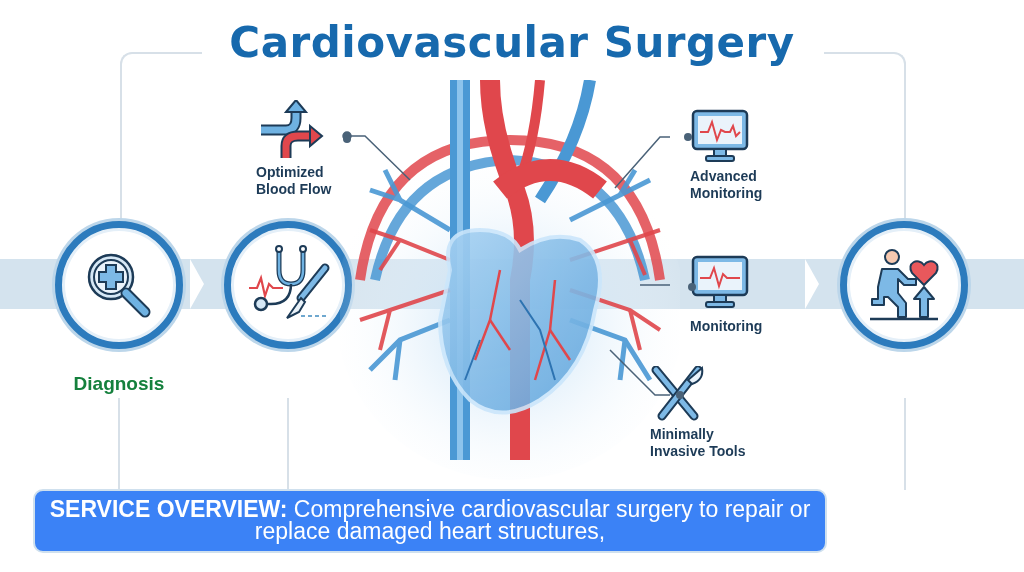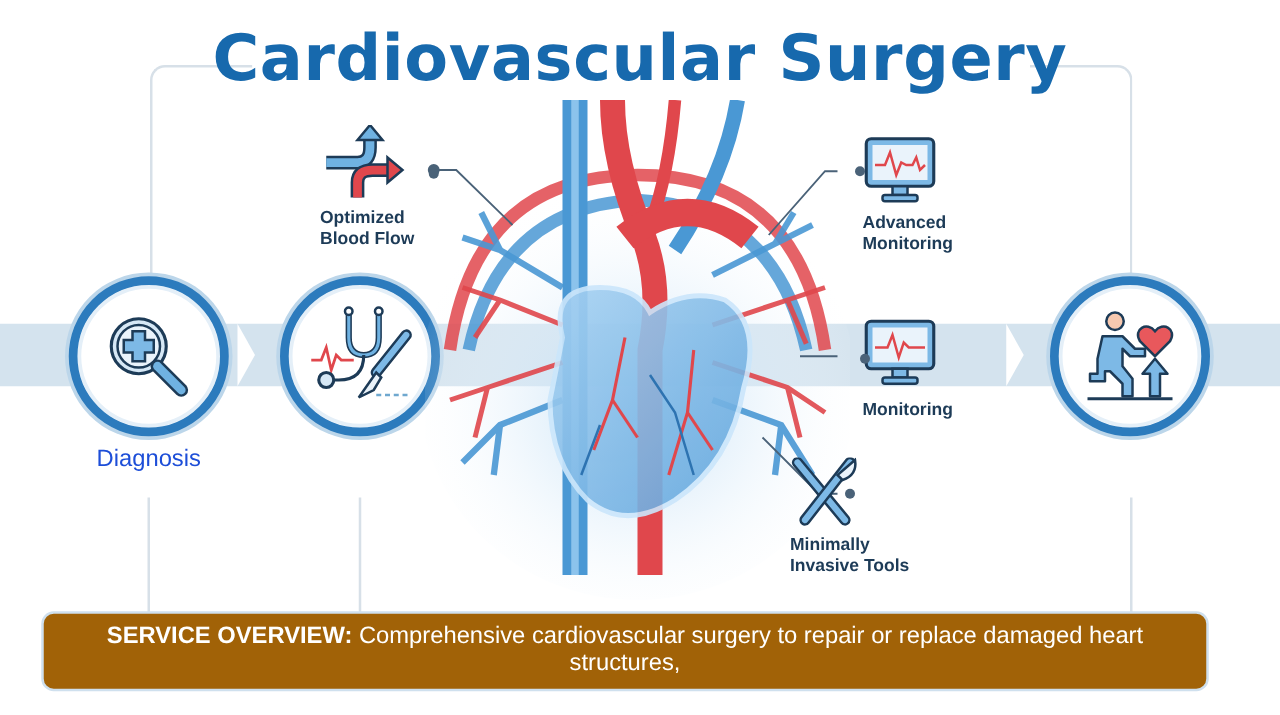--- a/index.html
+++ b/index.html
@@ -1,34 +1,34 @@
 <!DOCTYPE html>
 <html><head>
 <meta charset="utf-8">
 <style>
   html, body { margin:0; padding:0; }
   body { width:1024px; height:572px; background:#ffffff; position:relative; overflow:hidden;
          font-family:"Liberation Sans", "DejaVu Sans", sans-serif; }
   .title { position:absolute; left:0; width:1024px; top:18px; text-align:center;
-           font-family:"DejaVu Sans", sans-serif; font-weight:bold; font-size:51px; color:#1769ad;
+           font-family:"DejaVu Sans", sans-serif; font-weight:bold; font-size:42px; color:#1769ad;
            letter-spacing:0.5px; }
   .ribbon { position:absolute; left:0; top:259px; width:1024px; height:50px; background:#d4e3ee; }
   .connector { position:absolute; border-color:#d7e0e8; border-style:solid; border-width:0; }
   .step { position:absolute; width:140px; text-align:center; }
   .step .circle { width:128px; height:128px; margin:0 auto; border-radius:50%;
                   border:7px solid #2c7bbd; background:#fff; box-shadow:0 0 0 3px #bcd6ea, inset 0 0 0 3px #e4eff8;
                   display:flex; align-items:center; justify-content:center; box-sizing:border-box; }
-  .step .label { margin-top:8px; font-weight:normal; font-size:19px; color:#1d4ed8; }
+  .step .label { margin-top:24px; font-weight:bold; font-size:19px; color:#15803d; }
   .chev { position:absolute; top:259px; width:0; height:0; border-top:25px solid transparent;
           border-bottom:25px solid transparent; border-left:14px solid #ffffff; }
   .feature { position:absolute; text-align:left; }
   .feature .flabel { font-weight:bold; font-size:14px; color:#1d3b57; line-height:17px; }
-  .overview { position:absolute; left:33px; top:489px; width:934px; height:64px; box-sizing:border-box;
-              background:#a16207; border-radius:10px; border:2px solid #cfe0ee; color:#ffffff;
-              font-size:19px; line-height:22px; text-align:center; padding:7px 10px; }
+  .overview { position:absolute; left:33px; top:489px; width:794px; height:64px; box-sizing:border-box;
+              background:#3b82f6; border-radius:10px; border:2px solid #cfe0ee; color:#ffffff;
+              font-size:23px; line-height:22px; text-align:center; padding:7px 10px; }
   .overview b { font-weight:bold; }
   .heart-wrap { position:absolute; left:340px; top:80px; width:340px; height:400px; }
 </style>
 </head>
 <body>
 
 <div class="connector" style="left:120px; top:52px; width:80px; height:175px; border-left-width:2px; border-top-width:2px; border-top-left-radius:12px;"></div>
 <div class="connector" style="left:824px; top:52px; width:80px; height:175px; border-right-width:2px; border-top-width:2px; border-top-right-radius:12px;"></div>
 <div class="connector" style="left:118px; top:398px; height:92px; border-left-width:2px;"></div>
 <div class="connector" style="left:287px; top:398px; height:92px; border-left-width:2px;"></div>
@@ -184,21 +184,21 @@
     <rect x="3" y="3" width="54" height="38" rx="4" fill="#7db9e6" stroke="#1d3b57" stroke-width="2.5"></rect>
     <rect x="8" y="8" width="44" height="28" fill="#eaf3fb"></rect>
     <polyline points="10,24 20,24 24,14 29,32 33,20 37,24 50,24" fill="none" stroke="#e0474c" stroke-width="2"></polyline>
     <rect x="24" y="41" width="12" height="7" fill="#7db9e6" stroke="#1d3b57" stroke-width="2"></rect>
     <rect x="16" y="48" width="28" height="5" rx="2" fill="#7db9e6" stroke="#1d3b57" stroke-width="2"></rect>
   </svg>
   <div class="flabel" style="margin-top:4px;">Monitoring</div>
 </div>
 <div style="position:absolute; left:688px; top:283px; width:8px; height:8px; border-radius:50%; background:#4a6278;"></div>
 
-<div class="feature" style="left:632px; top:366px; width:120px;">
+<div class="feature" style="left:650px; top:366px; width:120px;">
   <svg width="56" height="56" viewBox="0 0 56 56">
     <path d="M6 4 L44 50" stroke="#1d3b57" stroke-width="9" stroke-linecap="round"></path>
     <path d="M6 4 L44 50" stroke="#7db9e6" stroke-width="5" stroke-linecap="round"></path>
     <path d="M48 4 L12 50" stroke="#1d3b57" stroke-width="9" stroke-linecap="round"></path>
     <path d="M48 4 L12 50" stroke="#7db9e6" stroke-width="5" stroke-linecap="round"></path>
     <path d="M52 2 Q54 14 42 18 L38 14 Z" fill="#eaf3fb" stroke="#1d3b57" stroke-width="2"></path>
   </svg>
   <div class="flabel">Minimally</div>
   <div class="flabel">Invasive Tools</div>
 </div>

